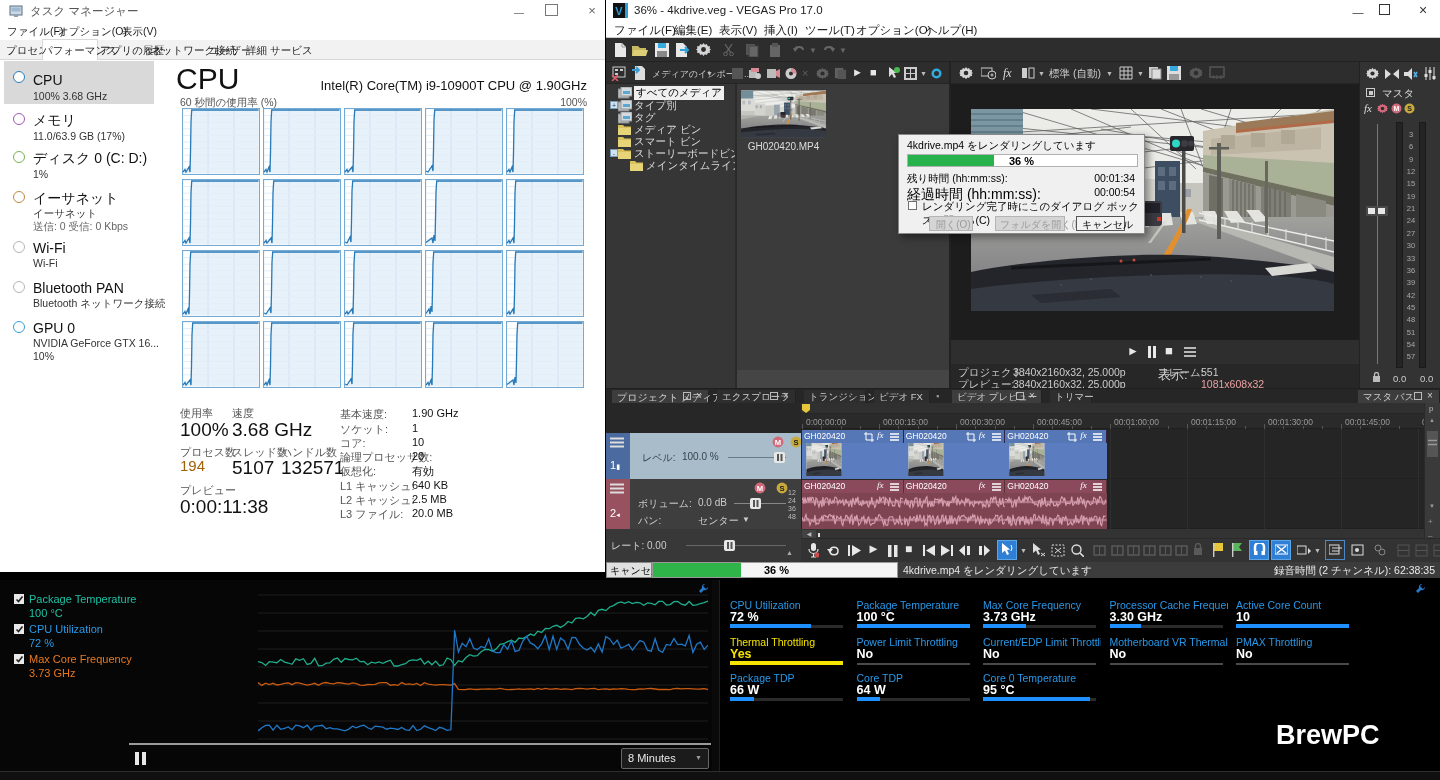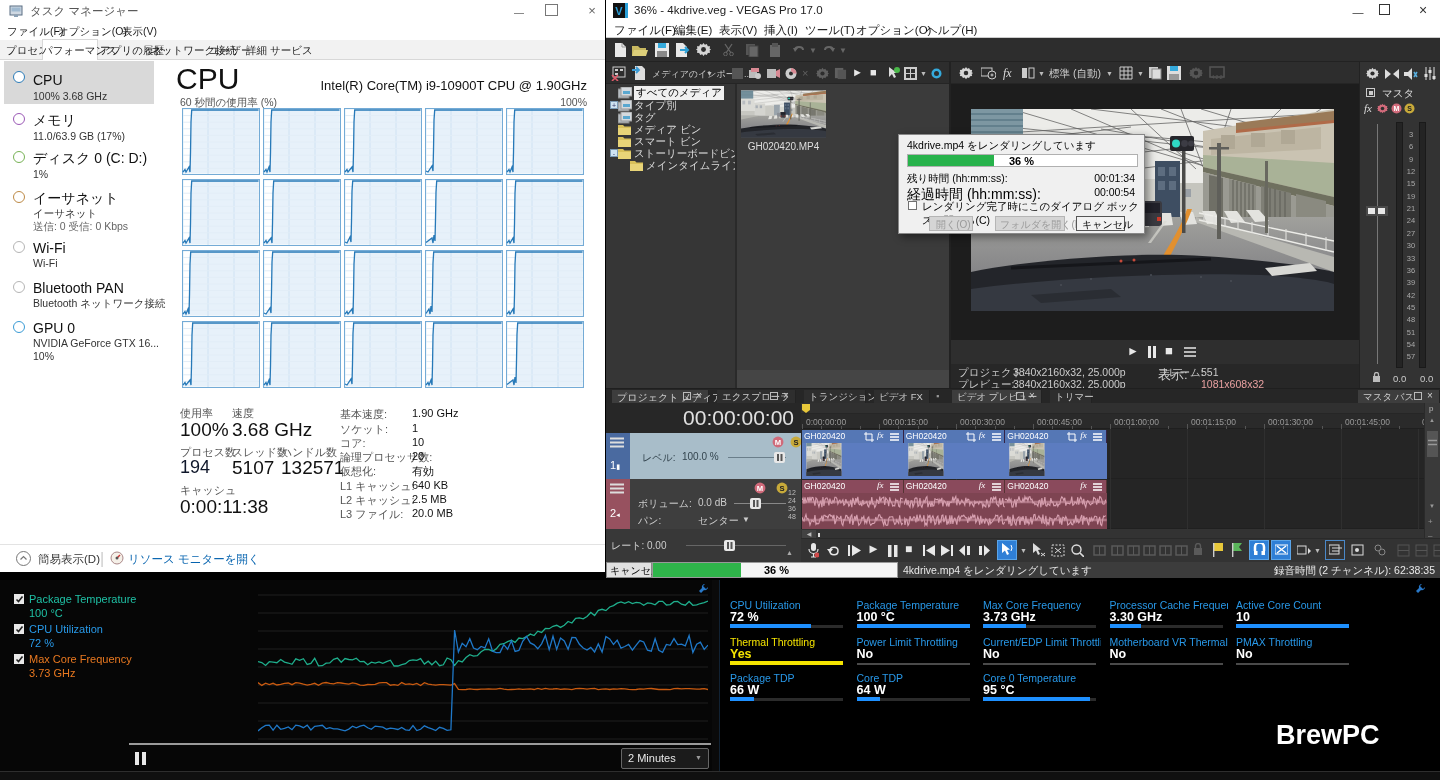--- a/index.html
+++ b/index.html
@@ -522,55 +522,41 @@
 </svg>
     </div>
   <div class="abs" id="tmstats" style="left:180px;top:404px;font-size:11px;color:#555">
     <span class="abs" style="left:0;top:2px">使用率</span>
       <span class="abs" style="left:52px;top:2px">速度</span>
     <span class="abs" style="left:0;top:15px;font-size:19px;color:#111">100%</span>
       <span class="abs" style="left:52px;top:15px;font-size:19px;color:#111">3.68 GHz</span>
     <span class="abs" style="left:0;top:41px">プロセス数</span>
       <span class="abs" style="left:52px;top:41px">スレッド数</span>
       <span class="abs" style="left:101px;top:41px">ハンドル数</span>
-    <span class="abs" style="left:0;top:53px;font-size:18px;color:#0f172a">194</span>
+    <span class="abs" style="left:0;top:53px;font-size:15px;color:#a16207">194</span>
       <span class="abs" style="left:52px;top:53px;font-size:19px;color:#111">5107</span>
       <span class="abs" style="left:101px;top:53px;font-size:19px;color:#111">132571</span>
-    <span class="abs" style="left:0;top:79px">キャッシュ</span>
+    <span class="abs" style="left:0;top:79px">プレビュー</span>
     <span class="abs" style="left:0;top:92px;font-size:19px;color:#111">0:00:11:38</span>
     <span class="abs" style="left:160px;top:3px">基本速度:</span>
       <span class="abs" style="left:232px;top:3px;color:#111">1.90 GHz</span>
     <span class="abs" style="left:160px;top:18px">ソケット:</span>
       <span class="abs" style="left:232px;top:18px;color:#111">1</span>
     <span class="abs" style="left:160px;top:32px">コア:</span>
       <span class="abs" style="left:232px;top:32px;color:#111">10</span>
     <span class="abs" style="left:160px;top:46px">論理プロセッサ数:</span>
       <span class="abs" style="left:232px;top:46px;color:#111">20</span>
     <span class="abs" style="left:160px;top:60px">仮想化:</span>
       <span class="abs" style="left:232px;top:60px;color:#111">有効</span>
     <span class="abs" style="left:160px;top:75px">L1 キャッシュ:</span>
       <span class="abs" style="left:232px;top:75px;color:#111">640 KB</span>
     <span class="abs" style="left:160px;top:89px">L2 キャッシュ:</span>
       <span class="abs" style="left:232px;top:89px;color:#111">2.5 MB</span>
     <span class="abs" style="left:160px;top:103px">L3 ファイル:</span>
       <span class="abs" style="left:232px;top:103px;color:#111">20.0 MB</span>
-  </div>
-  <div class="abs foot">
-    <svg class="abs" style="left:16px;top:6px" width="15" height="15" viewBox="0 0 15 15">
-        <circle cx="7.5" cy="7.5" r="7" fill="none" stroke="#777" stroke-width="1"></circle>
-        <path d="M4.5 8.5 L7.5 5.5 L10.5 8.5" fill="none" stroke="#777" stroke-width="1.2"></path>
-      </svg>
-    <span class="abs" style="left:38px;top:7px;font-size:11.5px;color:#333">簡易表示(D)</span>
-    <span class="abs" style="left:100px;top:5px;color:#ccc">|</span>
-    <svg class="abs" style="left:110px;top:6px" width="14" height="14" viewBox="0 0 14 14">
-        <circle cx="7" cy="7" r="6" fill="#f5f0e8" stroke="#a88" stroke-width="1"></circle>
-        <path d="M7 7 L10 4" stroke="#c33" stroke-width="1.5"></path>
-        <circle cx="7" cy="7" r="1.5" fill="#555"></circle>
-      </svg>
-    <span class="abs" style="left:128px;top:7px;font-size:11.5px;color:#0563af">リソース モニターを開く</span>
   </div>
 </div>
 <div class="abs" id="vg">
   <div class="abs titlebar">
     <svg class="abs" style="left:7px;top:3px" width="15" height="15" viewBox="0 0 15 15">
         <rect width="15" height="15" fill="#111"></rect>
         <rect x="12" y="0" width="3" height="15" fill="#2a9fd8"></rect>
         <text x="6" y="12" font-size="11" font-weight="bold" fill="#2a9fd8" text-anchor="middle" font-family="Liberation Sans">V</text>
       </svg>
     <span class="abs" style="left:28px;top:4px;font-size:11.5px;color:#222">36% - 4kdrive.veg - VEGAS Pro 17.0</span>
@@ -894,21 +880,20 @@
       <span class="abs" style="left:423px;top:1px;color:#ccc;font-size:10px">×</span>
       <div class="abs" style="left:444px;top:1px;width:42px;height:14px;background:#2e2e2e;border-right:1px solid #222"></div>
       <span class="abs" style="left:449px;top:2px;font-size:9.5px;color:#ccc;white-space:nowrap">トリマー</span>
       <div class="abs" style="left:752px;top:1px;width:82px;height:14px;background:#3d3d3d;border-right:1px solid #222"></div>
       <span class="abs" style="left:757px;top:2px;font-size:9.5px;color:#ccc;white-space:nowrap">マスタ バス</span>
       <span class="abs" style="left:808px;top:3px;width:8px;height:8px;border:1px solid #bbb"></span>
       <span class="abs" style="left:821px;top:1px;color:#ccc;font-size:10px">×</span>
     </div>
     <div class="abs" style="left:0;top:403px;width:834px;height:159px;background:#2e2e2e">
       <div class="abs" style="left:0;top:0;width:195px;height:30px;background:#272727"></div>
-      <span class="abs" style="left:0;top:3px;width:188px;text-align:right;font-size:21px;color:#e0e0e0">00:00:00:00</span>
       <div class="abs" style="left:0;top:30px;width:24px;height:46px;background:#4a6aa0"></div>
       <svg class="abs" style="left:4px;top:34px" width="14" height="11" viewBox="0 0 14 11">
         <path d="M0 1.5 H14 M0 5.5 H14 M0 9.5 H14" stroke="#ddd" stroke-width="2"></path>
       </svg>
       <span class="abs" style="left:4px;top:56px;font-size:11px;color:#fff">1<span style="font-size:7px">▮</span></span>
       <div class="abs" style="left:24px;top:30px;width:171px;height:46px;background:#a8bdc9"></div>
       <span class="abs" style="left:15%;top:0"></span>
       <span class="abs" style="left:36px;top:48px;font-size:10px;color:#33444e">レベル:</span>
       <span class="abs" style="left:76px;top:48px;font-size:10px;color:#33444e">100.0 %</span>
       <div class="abs" style="left:122px;top:54px;width:58px;height:1px;background:#6a7e8a"></div>
@@ -1305,21 +1290,21 @@
       </svg>
       <div class="abs" style="left:129px;top:163px;width:582px;height:2px;background:#9a9a9a"></div>
       <svg class="abs" style="left:698px;top:3px" width="11" height="11" viewBox="0 0 11 11">
         <path d="M7 1 A3 3 0 0 0 4 5 L1 8 L3 10 L6 7 A3 3 0 0 0 10 4 L8 6 L5 3 Z" fill="#2878c8"></path>
       </svg>
       <svg class="abs" style="left:135px;top:172px" width="12" height="13" viewBox="0 0 12 13">
         <rect x="0" width="4" height="13" fill="#e8e8e8"></rect>
         <rect x="7" width="4" height="13" fill="#e8e8e8"></rect>
       </svg>
       <div class="abs" style="left:621px;top:168px;width:88px;height:21px;background:#1b1b1b;border:1px solid #666;border-radius:2px"></div>
-      <span class="abs" style="left:628px;top:172px;font-size:11px;color:#e8e8e8">2 Minutes</span>
+      <span class="abs" style="left:628px;top:172px;font-size:11px;color:#e8e8e8">8 Minutes</span>
       <span class="abs" style="left:695px;top:174px;color:#999;font-size:7px">▼</span>
     </div>
     <div class="abs" style="left:712px;top:0;width:8px;height:200px;background:#0a0a0a;border-right:1px solid #123"></div>
     <div class="abs" style="left:720px;top:0;width:720px;height:200px;background:#000">
       <span class="abs" style="left:10.0px;top:19.0px;width:118px;overflow:hidden;font-size:10.5px;color:#2898e8;white-space:nowrap">CPU Utilization</span>
       <span class="abs" style="left:10.0px;top:30.0px;font-size:12.5px;font-weight:bold;color:#fff">72 %</span>
       <div class="abs" style="left:10.0px;top:45.0px;width:113px;height:3px;background:#2b2b2b"></div>
       <div class="abs" style="left:10.0px;top:44.0px;width:81px;height:4px;background:#1e90ff"></div>
       <span class="abs" style="left:136.5px;top:19.0px;width:118px;overflow:hidden;font-size:10.5px;color:#2898e8;white-space:nowrap">Package Temperature</span>
       <span class="abs" style="left:136.5px;top:30.0px;font-size:12.5px;font-weight:bold;color:#fff">100 °C</span>

